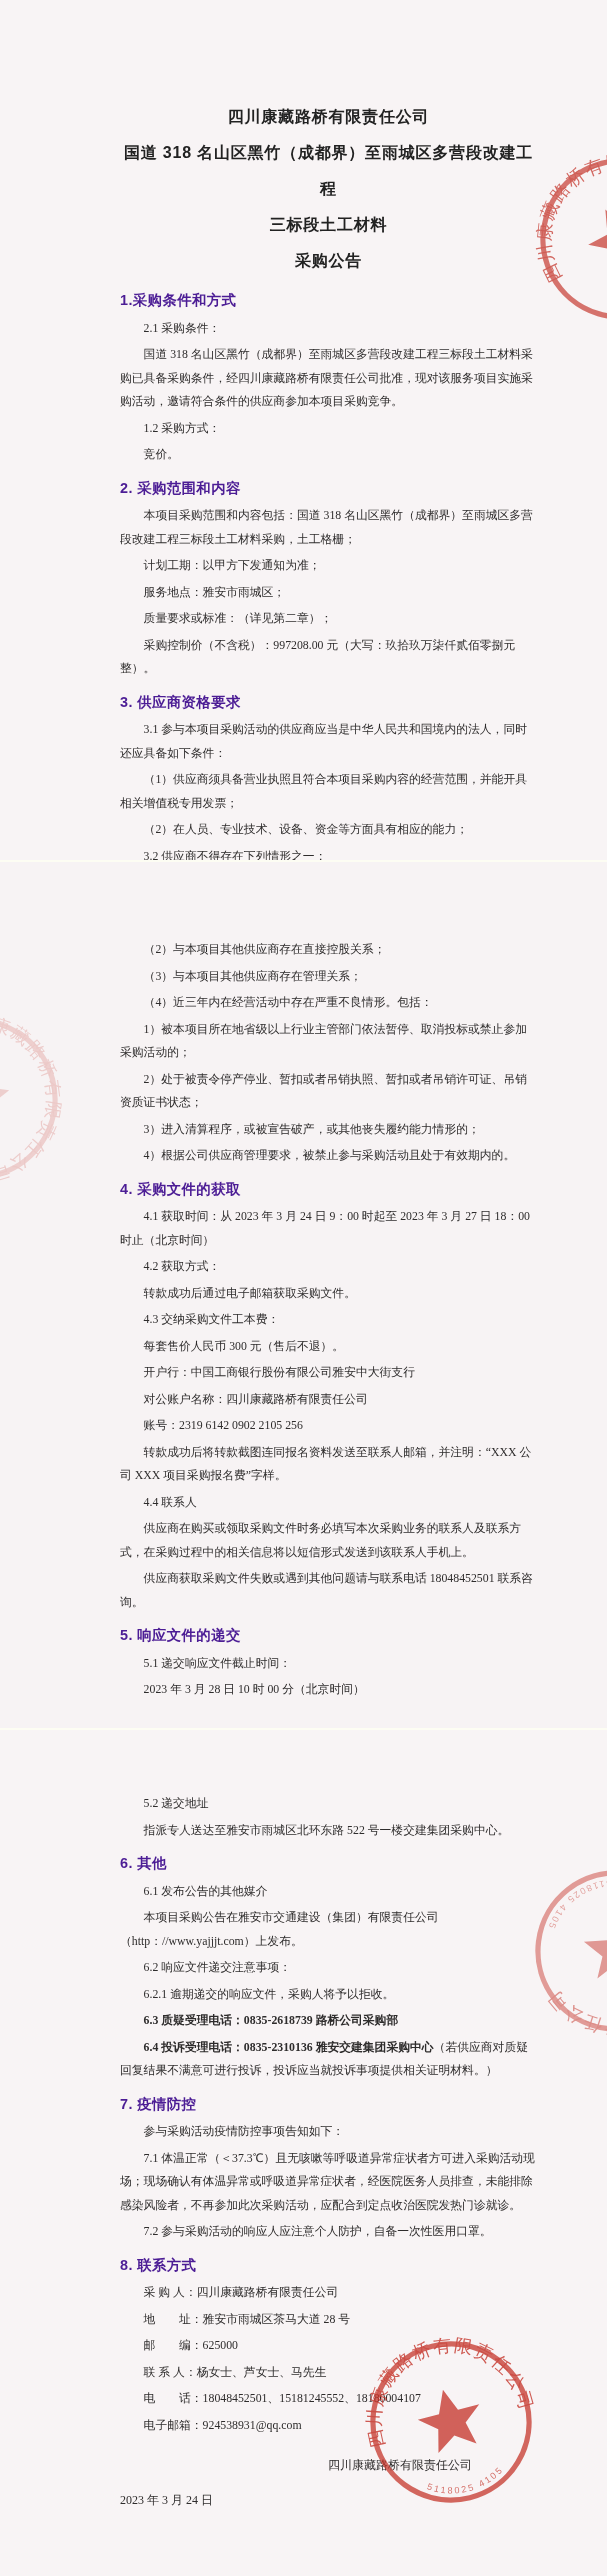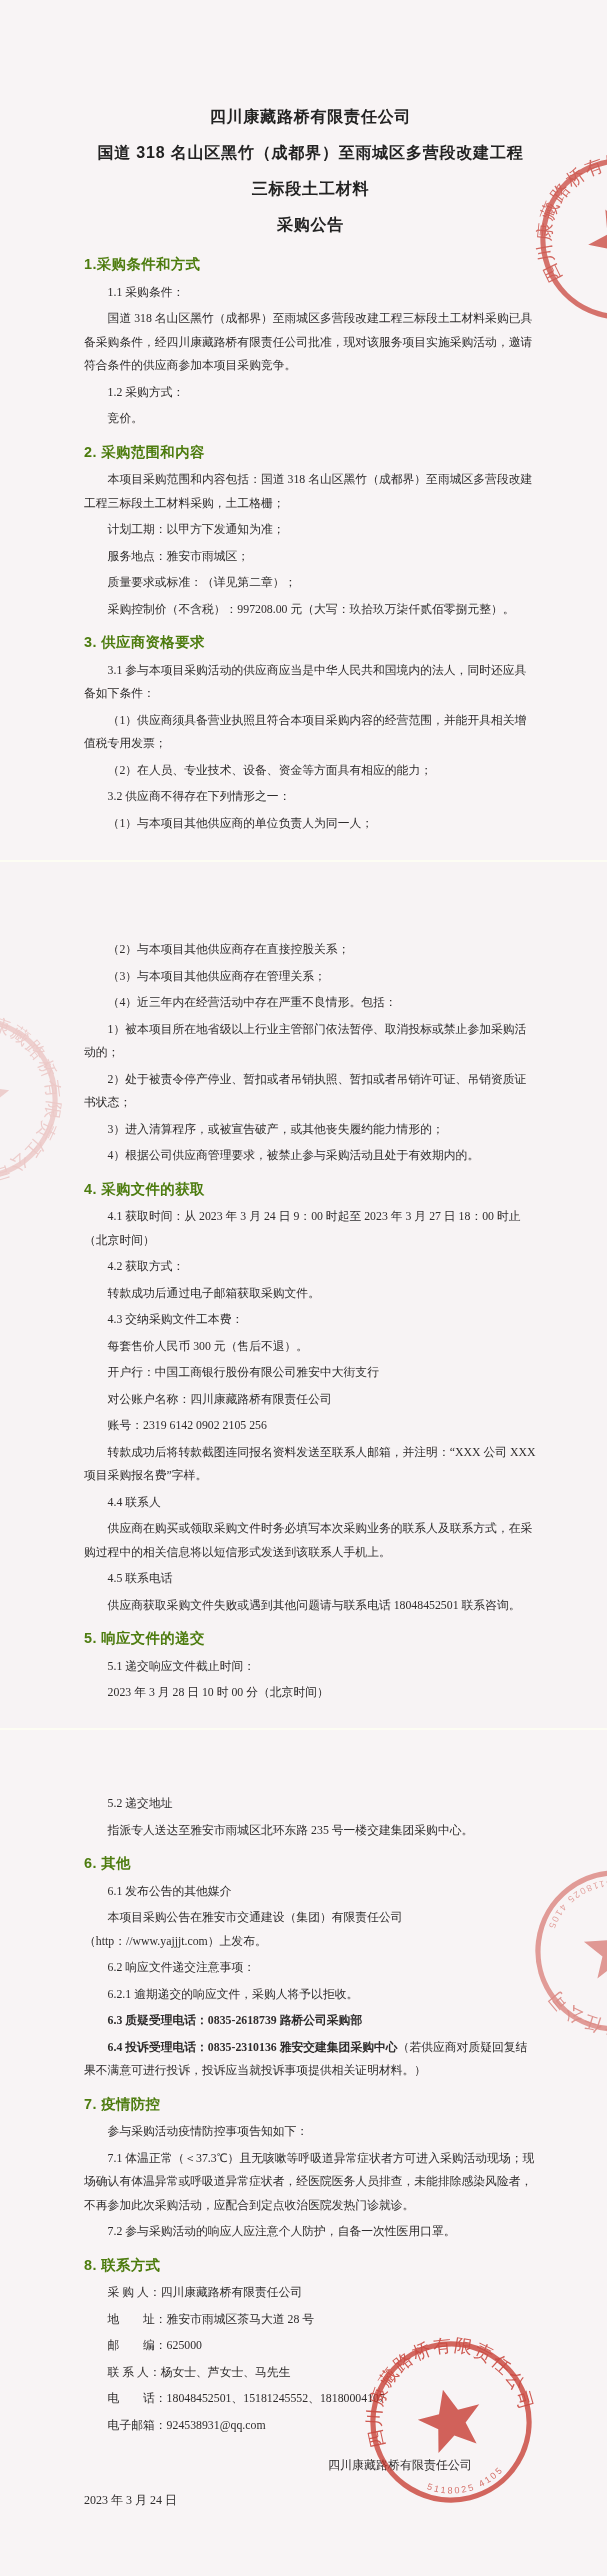--- a/index.html
+++ b/index.html
@@ -1,48 +1,48 @@
 <!DOCTYPE html>
 <html style="font-size:12px"><head>
 <meta charset="utf-8">
 <style>
   *{box-sizing:border-box;}
   html,body{margin:0;padding:0;}
   body{background:#eceae9;font-family:"Liberation Serif",serif;}
   .doc{width:607px;margin:0 auto;position:relative;}
-  .page{position:relative;width:607px;overflow:hidden;}
+  .page{position:relative;width:607px;overflow:hidden;padding-left:36px;}
   #p1{height:860px;background:#f8f4f5;}
   #p2{height:868px;background:#f7f3f4;border-top:2.3px solid #fdfdf3;}
   #p3{height:848px;background:#f8f4f5;border-top:2.3px solid #fdfdf3;}
   .content{position:relative;z-index:2;padding:0 70px 0 84px;}
   #p1 .content{padding-top:99px;}
   #p2 .content{padding-top:73px;}
   #p3 .content{padding-top:59px;}
   p{margin:0;}
   .body-p{font:11.8px/23.5px "Liberation Serif",serif;color:#2e2c2c;margin-top:3px;text-indent:2em;}
   .t-line{font:700 16px/36px "Liberation Sans",sans-serif;color:#222;text-align:center;text-indent:0;letter-spacing:0.8px;margin-top:0;}
-  .sec-h{font:700 14.4px/23px "Liberation Sans",sans-serif;color:#4d7c0f;letter-spacing:0.4px;text-indent:0;margin:10px 0 4.6px;}
+  .sec-h{font:700 14.4px/23px "Liberation Sans",sans-serif;color:#4c1d95;letter-spacing:0.4px;text-indent:0;margin:10px 0 4.6px;}
   .u{text-underline-offset:3px;text-decoration-thickness:0.8px;}
   .bold{font-weight:700;}
   .sig-1{font:12px/23px "Liberation Serif",serif;color:#2e2c2c;text-align:right;text-indent:0;padding-right:65px;margin-top:16.7px;}
   .sig-2{font:12px/23px "Liberation Serif",serif;color:#2e2c2c;text-align:left;text-indent:0;padding-right:85px;margin-top:12px;}
   .seal{position:absolute;z-index:3;pointer-events:none;}
 </style>
 </head>
 <body>
 
 <div class="doc">
   <section class="page" id="p1">
     <div class="content">
         <p class="t-line"><span>四川康藏路桥有限责任公司</span></p>
         <p class="t-line"><span>国道 318 名山区黑竹（成都界）至雨城区多营段改建工程</span></p>
         <p class="t-line"><span>三标段土工材料</span></p>
         <p class="t-line"><span>采购公告</span></p>
         <p class="sec-h"><span>1.采购条件和方式</span></p>
-        <p class="body-p"><span>1.1 采购条件：</span></p>
+        <p class="body-p"><span>2.1 采购条件：</span></p>
         <p class="body-p"><span>国道 318 名山区黑竹（成都界）至雨城区多营段改建工程三标段土工材料采购已具备采购条件，经四川康藏路桥有限责任公司批准，现对该服务项目实施采购活动，邀请符合条件的供应商参加本项目采购竞争。</span></p>
         <p class="body-p"><span>1.2 采购方式：</span></p>
         <p class="body-p"><span>竞价。</span></p>
         <p class="sec-h"><span>2. 采购范围和内容</span></p>
         <p class="body-p"><span>本项目采购范围和内容包括：国道 318 名山区黑竹（成都界）至雨城区多营段改建工程三标段土工材料采购，土工格栅；</span></p>
         <p class="body-p"><span>计划工期：以甲方下发通知为准；</span></p>
         <p class="body-p"><span>服务地点：</span><span class="u">雅安市雨城区</span><span>；</span></p>
         <p class="body-p"><span>质量要求或标准：（详见第二章）；</span></p>
         <p class="body-p"><span>采购控制价（不含税）：997208.00 元（大写：玖拾玖万柒仟贰佰零捌元整）。</span></p>
         <p class="sec-h"><span>3. 供应商资格要求</span></p>
@@ -75,39 +75,38 @@
         <p class="body-p"><span>4.2 获取方式：</span></p>
         <p class="body-p"><span>转款成功后通过电子邮箱获取采购文件。</span></p>
         <p class="body-p"><span>4.3 交纳采购文件工本费：</span></p>
         <p class="body-p"><span>每套售价人民币 </span><span class="u">300</span><span> 元（售后不退）。</span></p>
         <p class="body-p"><span>开户行：中国工商银行股份有限公司雅安中大街支行</span></p>
         <p class="body-p"><span>对公账户名称：四川康藏路桥有限责任公司</span></p>
         <p class="body-p"><span>账号：2319 6142 0902 2105 256</span></p>
         <p class="body-p"><span>转款成功后将转款截图连同报名资料发送至联系人邮箱，并注明：“XXX 公司 XXX 项目采购报名费”字样。</span></p>
         <p class="body-p"><span>4.4 联系人</span></p>
         <p class="body-p"><span>供应商在购买或领取采购文件时务必填写本次采购业务的联系人及联系方式，在采购过程中的相关信息将以短信形式发送到该联系人手机上。</span></p>
-        <p class="body-p"><span>4.5 联系电话</span></p>
         <p class="body-p"><span>供应商获取采购文件失败或遇到其他问题请与联系电话 </span><span class="u">18048452501</span><span> 联系咨询。</span></p>
         <p class="sec-h"><span>5. 响应文件的递交</span></p>
         <p class="body-p"><span>5.1 递交响应文件截止时间：</span></p>
         <p class="body-p"><span class="u">2023 年 3 月 28 日 10 时 00 分（北京时间）</span></p>
       </div>
   <svg width="200" height="200" viewBox="-132 -132 264 264" class="seal" style="left: -123px; top: 137px; opacity: 0.22; transform: rotate(75deg);">
         <circle r="103" fill="none" stroke="#c5362c" stroke-width="7" opacity=".85"></circle>
         <path d="M0,-44 L12.9,-13.6 L41.8,-13.6 L18.6,5.2 L25.9,35.6 L0,18.2 L-25.9,35.6 L-18.6,5.2 L-41.8,-13.6 L-12.9,-13.6 Z" fill="#c5362c" opacity=".88"></path>
         <path id="arcTopB" d="M -88,30 A 93,93 0 1 1 88,30" fill="none"></path>
         <text font-size="24" fill="#c5362c" letter-spacing="2" opacity=".92" font-family="&quot;Liberation Serif&quot;, serif"><textPath href="#arcTopB" startOffset="50%" text-anchor="middle">四川康藏路桥有限责任公司</textPath></text>
         <path id="arcBotB" d="M -58,74 A 92,92 0 0 0 58,74" fill="none"></path>
         <text font-size="12" fill="#c5362c" letter-spacing="3" opacity=".8" font-family="&quot;Liberation Sans&quot;, sans-serif"><textPath href="#arcBotB" startOffset="50%" text-anchor="middle">5118025 4105</textPath></text>
       </svg>
     </section>
   <section class="page" id="p3">
     <div class="content">
         <p class="body-p"><span>5.2 递交地址</span></p>
-        <p class="body-p"><span>指派专人送达至</span><span class="u">雅安市雨城区北环东路 235 号一楼交建集团采购中心</span><span>。</span></p>
+        <p class="body-p"><span>指派专人送达至</span><span class="u">雅安市雨城区北环东路 522 号一楼交建集团采购中心</span><span>。</span></p>
         <p class="sec-h"><span>6. 其他</span></p>
         <p class="body-p"><span>6.1 发布公告的其他媒介</span></p>
         <p class="body-p"><span>本项目采购公告在雅安市交通建设（集团）有限责任公司（http：//www.yajjjt.com）上发布。</span></p>
         <p class="body-p"><span>6.2 响应文件递交注意事项：</span></p>
         <p class="body-p"><span>6.2.1 逾期递交的响应文件，采购人将予以拒收。</span></p>
         <p class="body-p"><span class="bold">6.3 质疑受理电话：0835-2618739 路桥公司采购部</span></p>
         <p class="body-p"><span class="bold">6.4 投诉受理电话：0835-2310136 雅安交建集团采购中心</span><span>（若供应商对质疑回复结果不满意可进行投诉，投诉应当就投诉事项提供相关证明材料。）</span></p>
         <p class="sec-h"><span>7. 疫情防控</span></p>
         <p class="body-p"><span>参与采购活动疫情防控事项告知如下：</span></p>
         <p class="body-p"><span>7.1 体温正常（＜37.3℃）且无咳嗽等呼吸道异常症状者方可进入采购活动现场；现场确认有体温异常或呼吸道异常症状者，经医院医务人员排查，未能排除感染风险者，不再参加此次采购活动，应配合到定点收治医院发热门诊就诊。</span></p>

